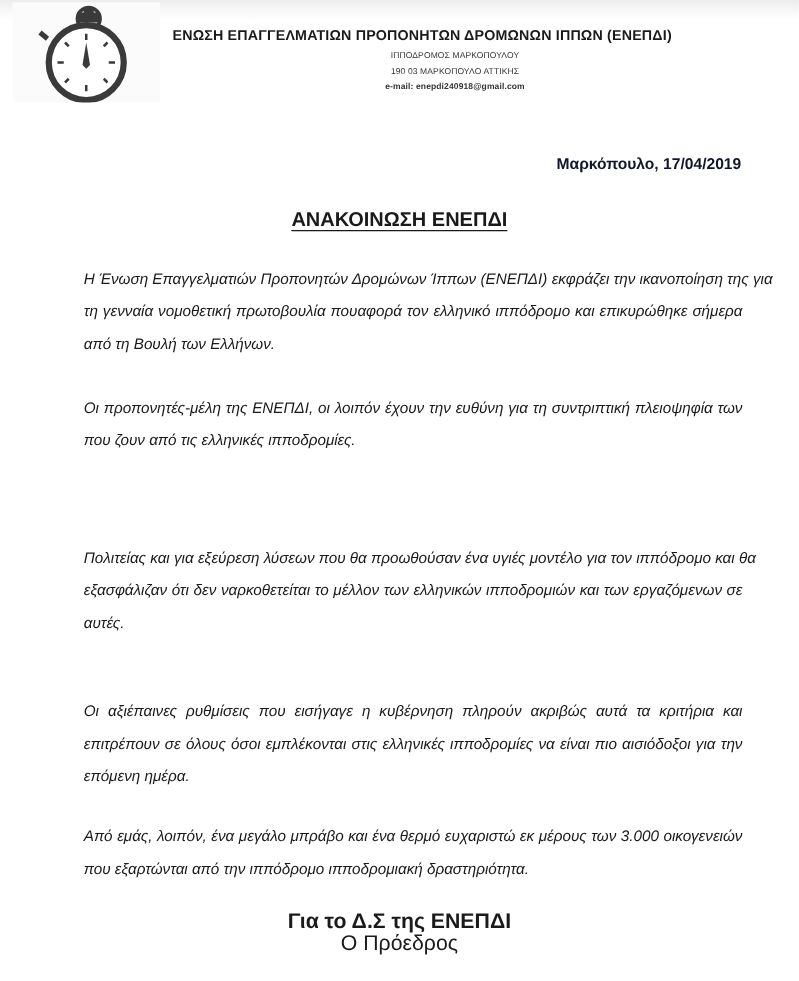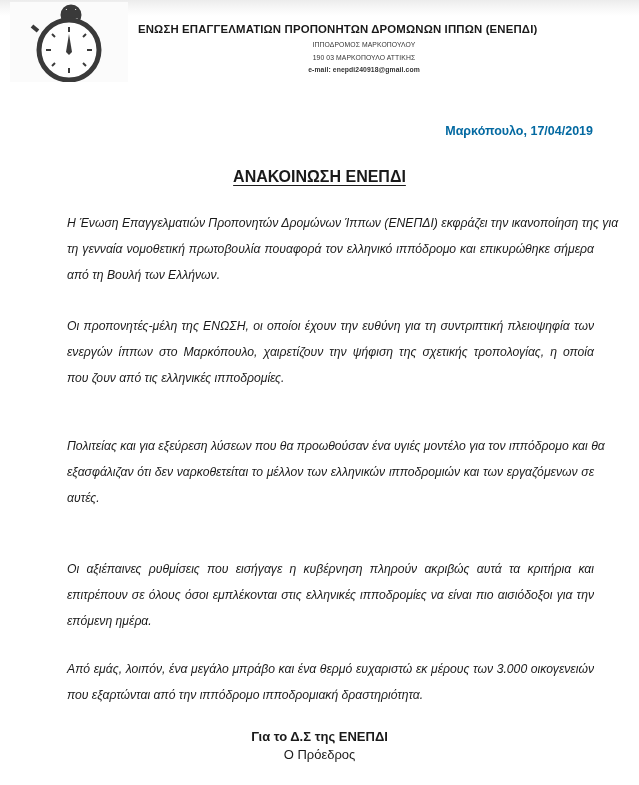--- a/index.html
+++ b/index.html
@@ -25,36 +25,36 @@
     }
     .org-line {
       position: absolute; left: 0; width: 639px; padding-left: 376px; box-sizing: border-box;
       font-size: 6.8px; color: #333; white-space: nowrap; letter-spacing: 0.1px;
     }
     .org-line.center { padding-left: 0; }
     .org-line span { position: absolute; transform: translateX(-50%); }
     .date {
       position: absolute; right: 46px; top: 124px;
       font-family: "Liberation Sans", sans-serif;
-      font-size: 12.5px; font-weight: bold; color: #0369a1;
+      font-size: 12.5px; font-weight: bold; color: #0f172a;
     }
     .title {
       position: absolute; left: 0; width: 639px; top: 168px; text-align: center;
       font-size: 16px; font-weight: bold; color: #1a1a1a;
     }
     .title span { text-decoration: underline; text-underline-offset: 3px; }
     .para {
       position: absolute; left: 67px; width: 527px;
       font-size: 12.2px; line-height: 26px; text-align: justify; color: #1a1a1a; font-style: italic;
     }
     .para .line { display: block; text-align: justify; text-align-last: justify; white-space: nowrap; }
     .para .line.last { text-align-last: left; }
     .sig {
       position: absolute; left: 0; width: 639px; text-align: center;
-      font-size: 13px; color: #1a1a1a; line-height: 18px;
+      font-size: 17px; color: #1a1a1a; line-height: 18px;
     }
     .sig .b { font-weight: bold; }
   </style>
 </head>
 <body>
 
 <div class="letterhead">
   <div class="logo-box">
     <span>
       <svg width="118" height="80" viewBox="0 0 118 80">
@@ -98,22 +98,21 @@
   <span>ΑΝΑΚΟΙΝΩΣΗ ΕΝΕΠΔΙ</span>
 </div>
 
 <div class="para" style="top:210px;">
   <span class="line">Η Ένωση Επαγγελματιών Προπονητών Δρομώνων Ίππων (ΕΝΕΠΔΙ) εκφράζει την ικανοποίηση της για</span>
   <span class="line">τη γενναία νομοθετική πρωτοβουλία πουαφορά τον ελληνικό ιππόδρομο και επικυρώθηκε σήμερα</span>
   <span class="line last">από τη Βουλή των Ελλήνων.</span>
 </div>
 
 <div class="para" style="top:313px;">
-  <span class="line">Οι προπονητές-μέλη της ΕΝΩΣΗ, οι οποίοι έχουν την ευθύνη για τη συντριπτική πλειοψηφία των</span>
-  <span class="line">ενεργών ίππων στο Μαρκόπουλο, χαιρετίζουν την ψήφιση της σχετικής τροπολογίας, η οποία</span>
+  <span class="line">Οι προπονητές-μέλη της ΕΝΕΠΔΙ, οι λοιπόν έχουν την ευθύνη για τη συντριπτική πλειοψηφία των</span>
   <span class="line last">που ζουν από τις ελληνικές ιπποδρομίες.</span>
 </div>
 
 <div class="para" style="top:433px;">
   <span class="line">Πολιτείας και για εξεύρεση λύσεων που θα προωθούσαν ένα υγιές μοντέλο για τον ιππόδρομο και θα</span>
   <span class="line">εξασφάλιζαν ότι δεν ναρκοθετείται το μέλλον των ελληνικών ιπποδρομιών και των εργαζόμενων σε</span>
   <span class="line last">αυτές.</span>
 </div>
 
 <div class="para" style="top:556px;">

